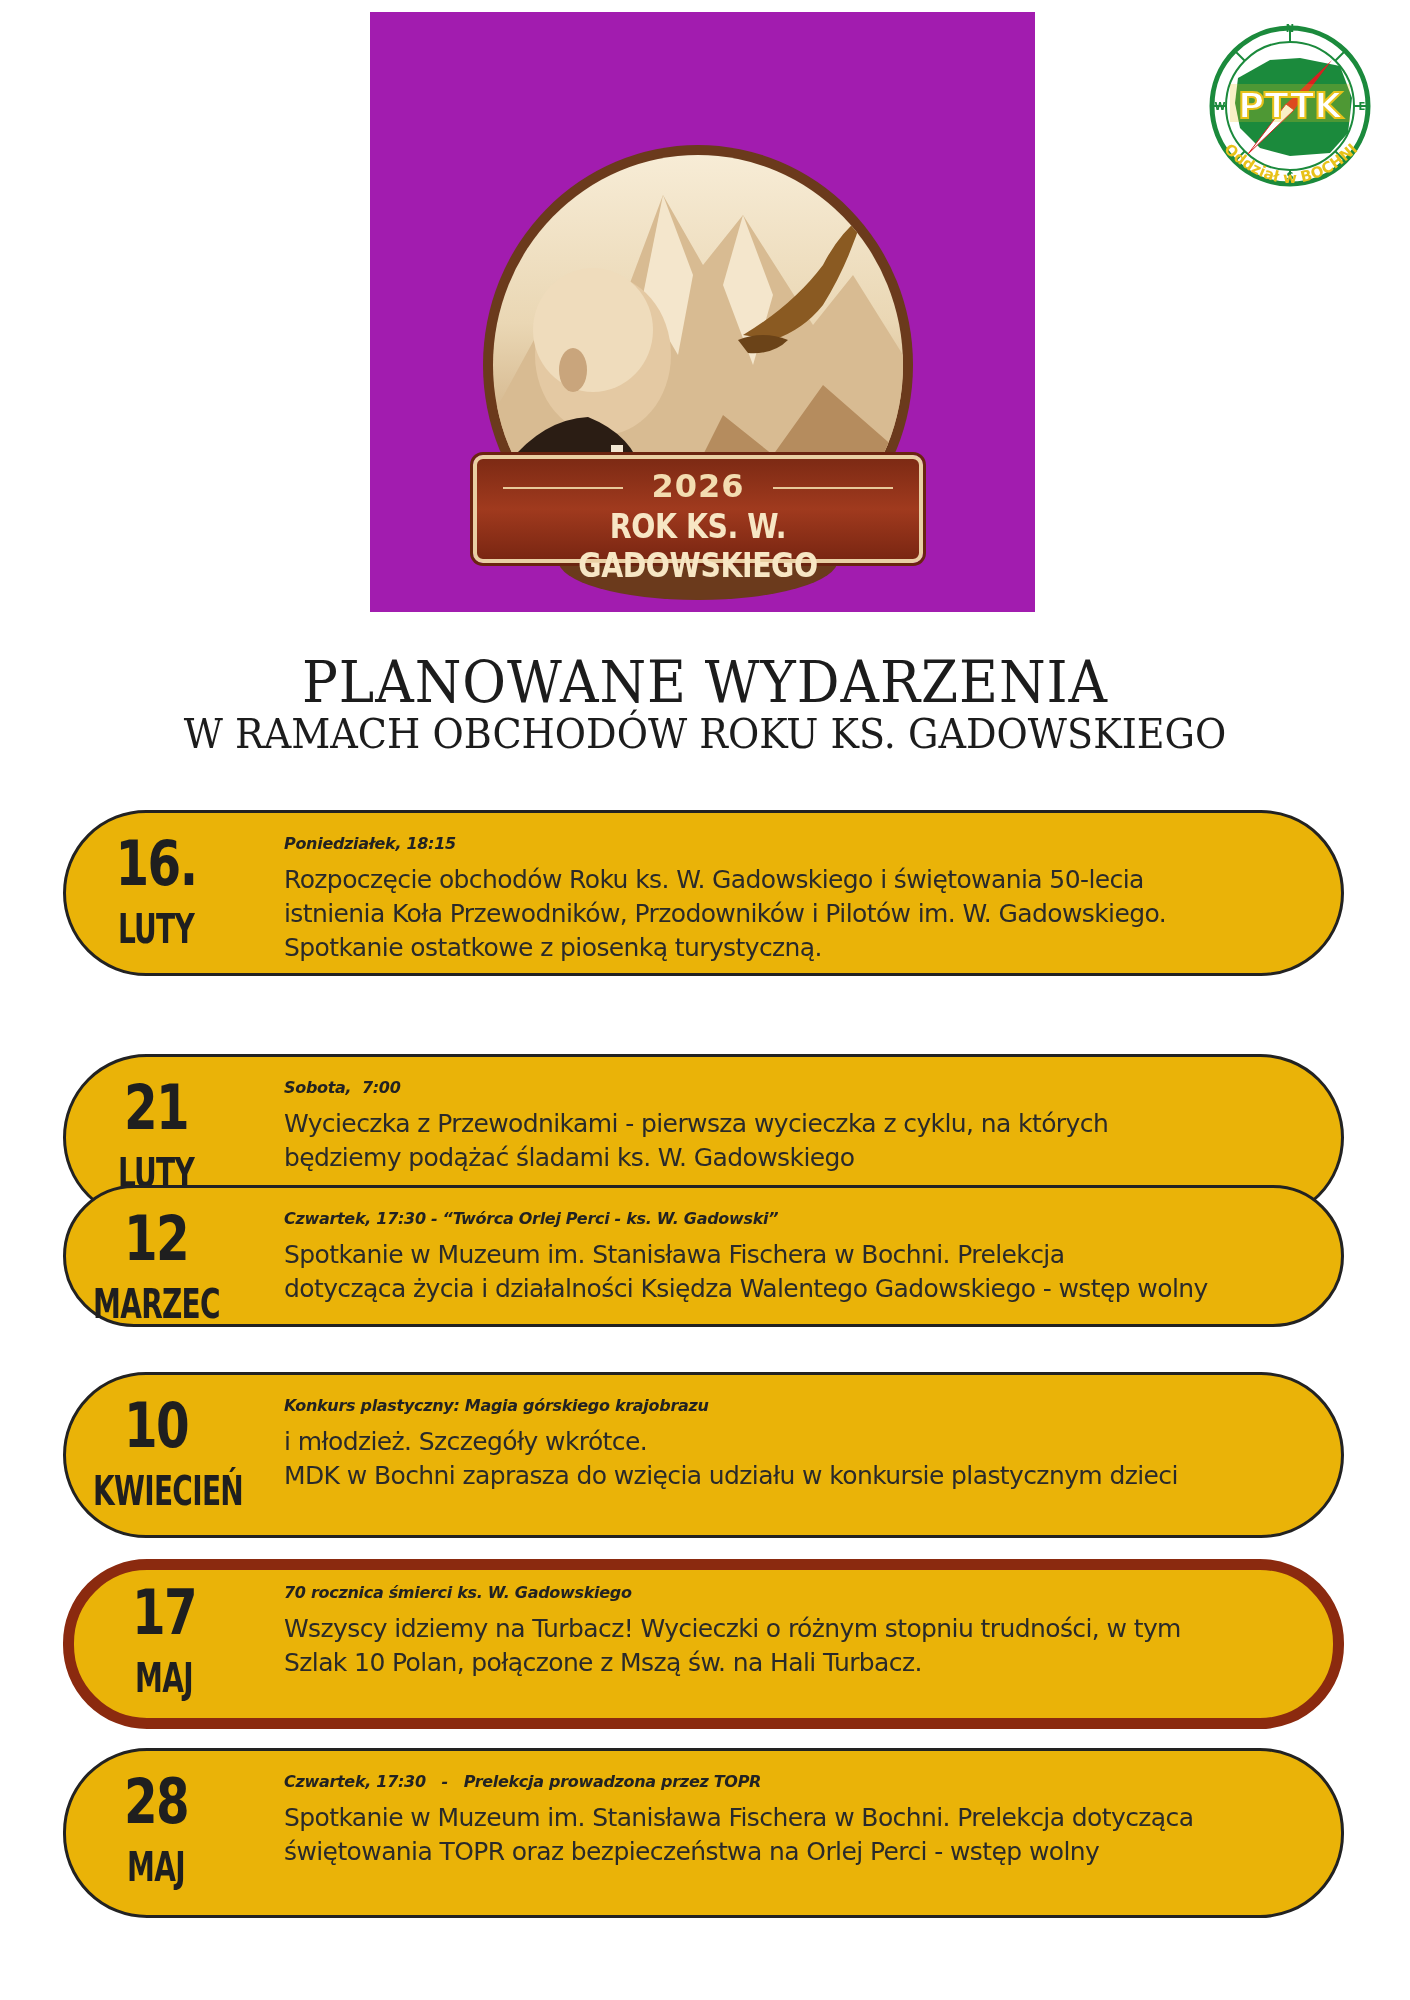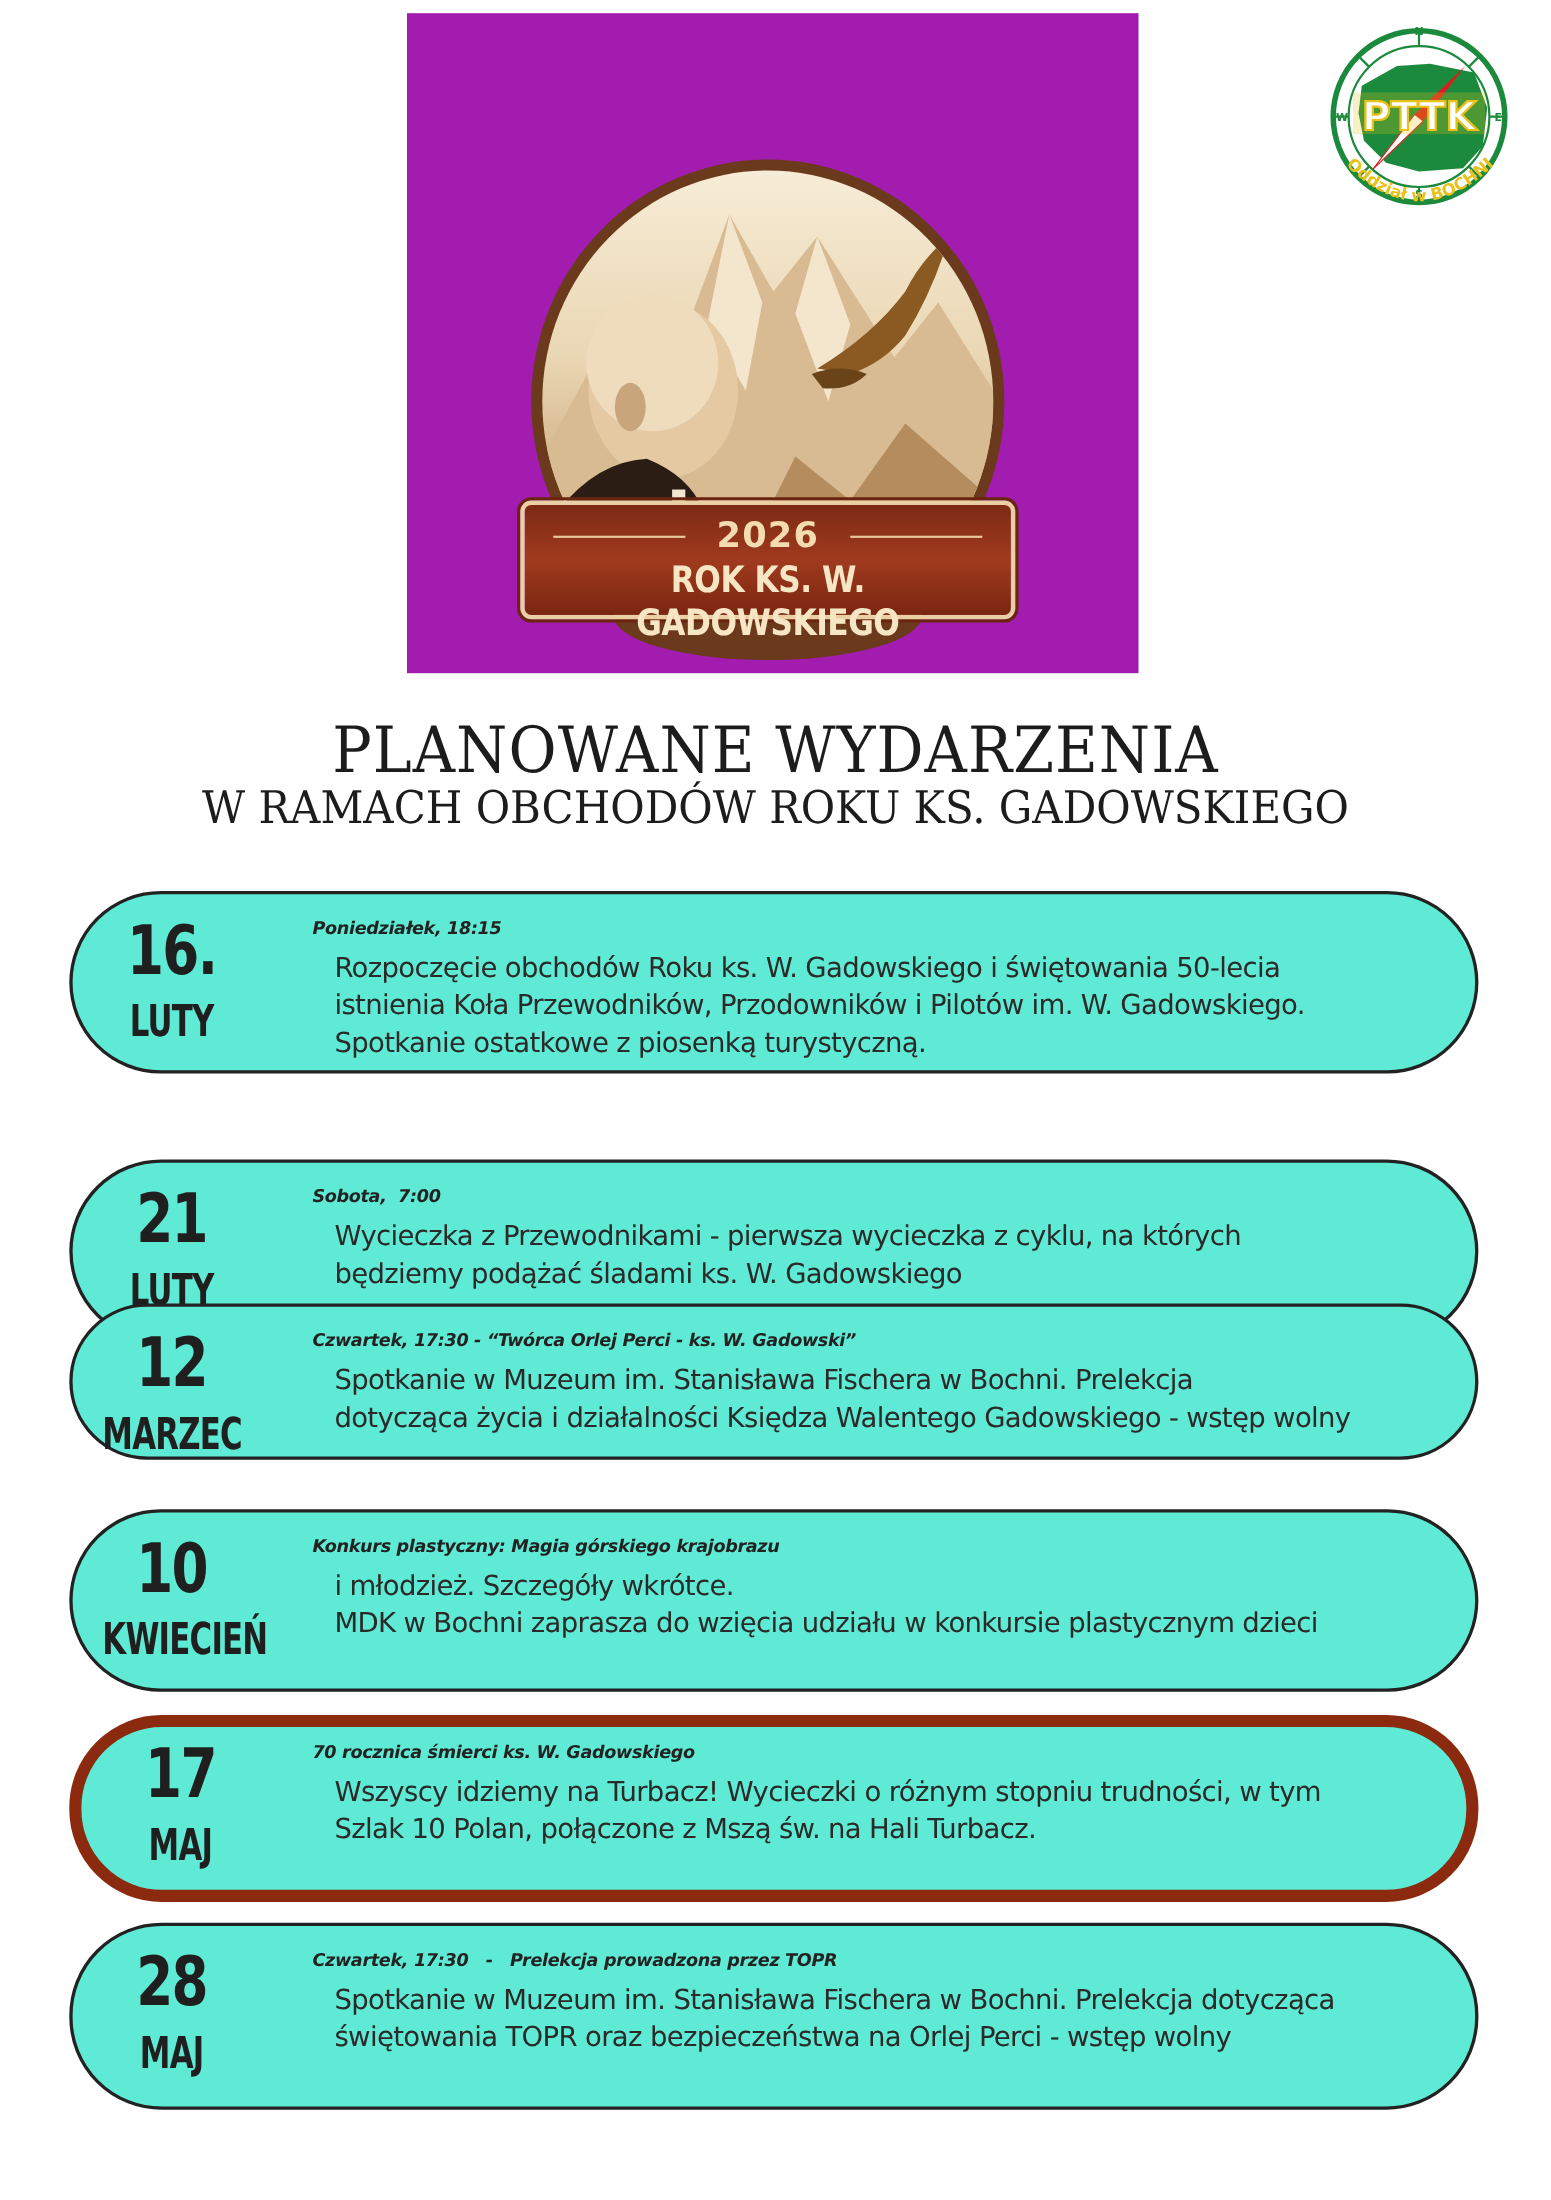--- a/index.html
+++ b/index.html
@@ -23,29 +23,29 @@
 
   
   .pttk { position: absolute; left: 1190px; top: 18px; width: 200px; height: 190px; }
   .pttk svg { width: 100%; height: 100%; }
 
   
   .title { position: absolute; left: 0; right: 0; top: 648px; text-align: center; font-family: "DejaVu Serif", serif; font-size: 58px; color: #1c1c1c; letter-spacing: 1px; transform: scaleX(0.92); }
   .subtitle { position: absolute; left: 0; right: 0; top: 710px; text-align: center; font-family: "DejaVu Serif", serif; font-size: 41px; color: #1c1c1c; transform: scaleX(0.93); }
 
   
-  .event { position: absolute; left: 63px; width: 1281px; box-sizing: border-box; border: 3px solid #222; border-radius: 84px; background: #5eead4; }
+  .event { position: absolute; left: 63px; width: 1281px; box-sizing: border-box; border: 3px solid #222; border-radius: 84px; background: #eab308; }
   .event.highlight { border: 11px solid #8b2a0f; }
   .date { position: absolute; left: 0; width: 180px; top: 0; bottom: 0; text-align: center; }
   .day { position: absolute; left: 0; right: 0; top: 16px; font-family: "DejaVu Sans", sans-serif; font-weight: bold; font-size: 62px; line-height: 70px; color: #1f1f1f; transform: scaleX(0.78); letter-spacing: -2px; }
   .month { position: absolute; left: 0; right: 0; top: 92px; font-family: "DejaVu Sans", sans-serif; font-weight: bold; font-size: 40px; line-height: 48px; color: #1f1f1f; transform: scaleX(0.7); letter-spacing: -1px; white-space: nowrap; }
   .content { position: absolute; left: 218px; right: 14px; top: 14px; }
   .heading { display: inline-block; font-family: "DejaVu Sans", sans-serif; font-weight: bold; font-style: italic; font-size: 16px; line-height: 34px; color: #222; text-decoration-thickness: 2px; text-underline-offset: 3px; white-space: pre; letter-spacing: -0.3px; }
   .desc { font-family: "DejaVu Sans", sans-serif; font-size: 25px; line-height: 34px; color: #2a2a2a; margin-top: 2px; letter-spacing: -0.6px; }
-  .desc div { white-space: nowrap; margin-left: 20px; }
+  .desc div { white-space: nowrap; }
   .event.highlight .day { top: 8px; }
   .event.highlight .month { top: 84px; }
   .event.highlight .content { left: 210px; top: 6px; }
 </style>
 </head>
 <body>
 
 <div class="emblem-wrap">
   <div class="emblem">
     <div class="emblem-circle">

